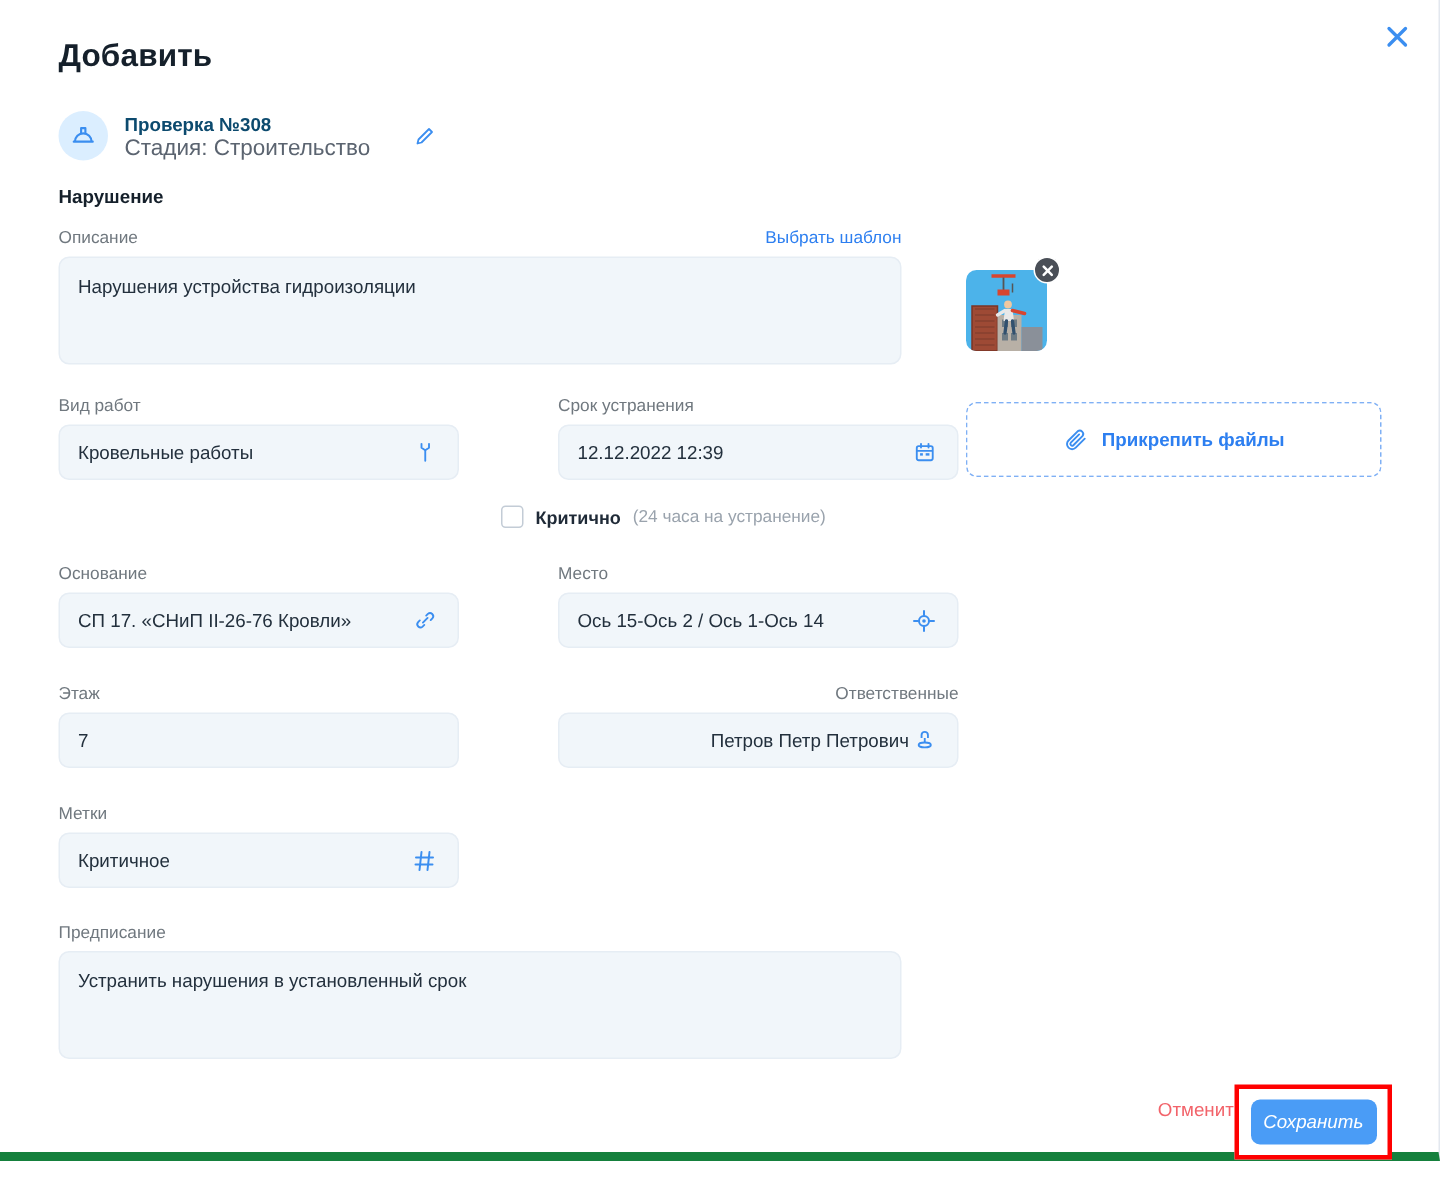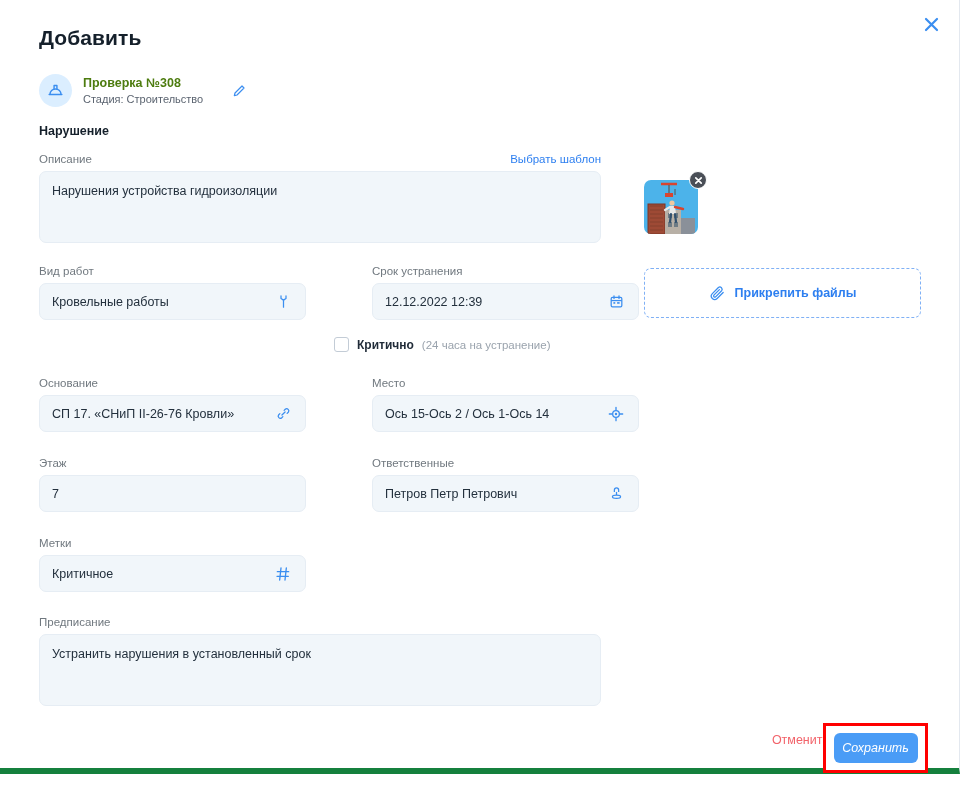--- a/index.html
+++ b/index.html
@@ -35,22 +35,22 @@
     position: absolute; left: 39px; top: 74px;
     display: flex; align-items: center; gap: 11px;
   }
   .avatar {
     width: 33px; height: 33px; border-radius: 50%;
     background: #dbeeff;
     display: flex; align-items: center; justify-content: center;
     flex: 0 0 auto;
   }
   .check-texts { display: flex; flex-direction: column; gap: 1px; }
-  .check-title { font-size: 12.5px; color: #4d7c0f; font-weight: bold; line-height: 15px; }
-  .check-sub { font-size: 11px; color: #5b6470; line-height: 14px; }
+  .check-title { font-size: 12.5px; color: #0c4a6e; font-weight: bold; line-height: 15px; }
+  .check-sub { font-size: 15px; color: #5b6470; line-height: 14px; }
   .edit-btn {
     margin-left: 14px; width: 22px; height: 22px;
     display: flex; align-items: center; justify-content: center;
     cursor: pointer; background: none; border: none; padding: 0;
   }
   .section-title {
     position: absolute; left: 39px; top: 124px;
     font-size: 12.5px; font-weight: bold; color: #15202b;
   }
 
@@ -247,21 +247,21 @@
     </div>
   </div>
 
   <div class="col-l" style="top:457px;">
     <span class="field-label">Этаж</span>
     <div class="field-box input">
       <span class="field-val">7</span>
     </div>
   </div>
 
-  <div class="col-r" style="top:457px;">
+  <div class="col-r" style="top:457px;text-align:right;">
     <span class="field-label">Ответственные</span>
     <div class="field-box input">
       <span class="field-val">Петров Петр Петрович</span>
       <span class="field-icon">
         <svg width="15" height="15" viewBox="0 0 24 24">
           <path d="M8.6 9.5V6.4a3.4 3.4 0 0 1 6.8 0v3.1" fill="none" stroke="#3b8ef0" stroke-width="2" stroke-linejoin="round"></path>
           <path d="M12 9.5v5" stroke="#3b8ef0" stroke-width="2"></path>
           <ellipse cx="12" cy="17" rx="6.5" ry="2.6" fill="none" stroke="#3b8ef0" stroke-width="2"></ellipse>
         </svg>
       </span>

